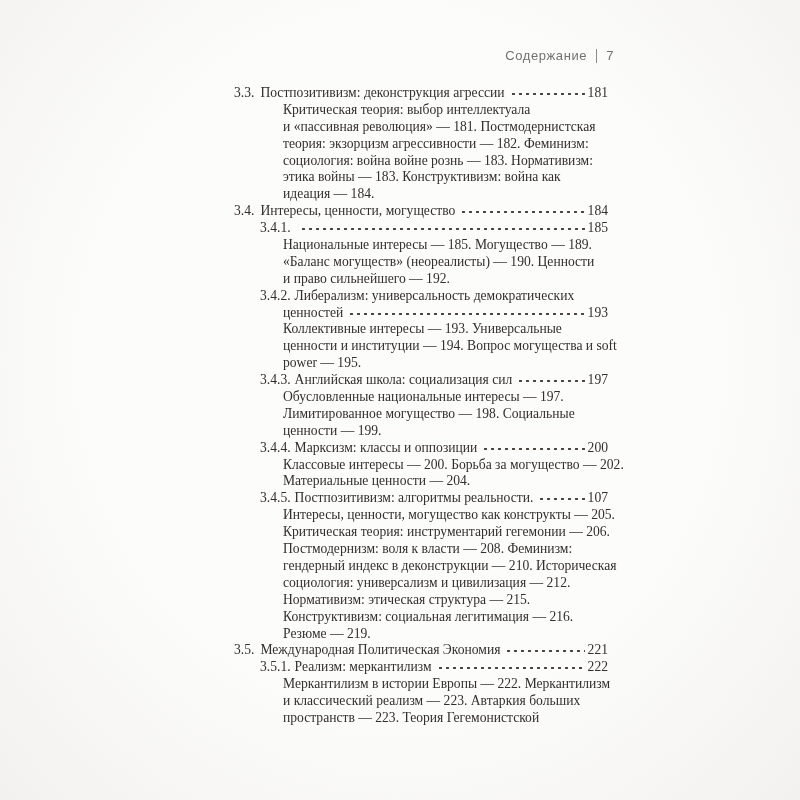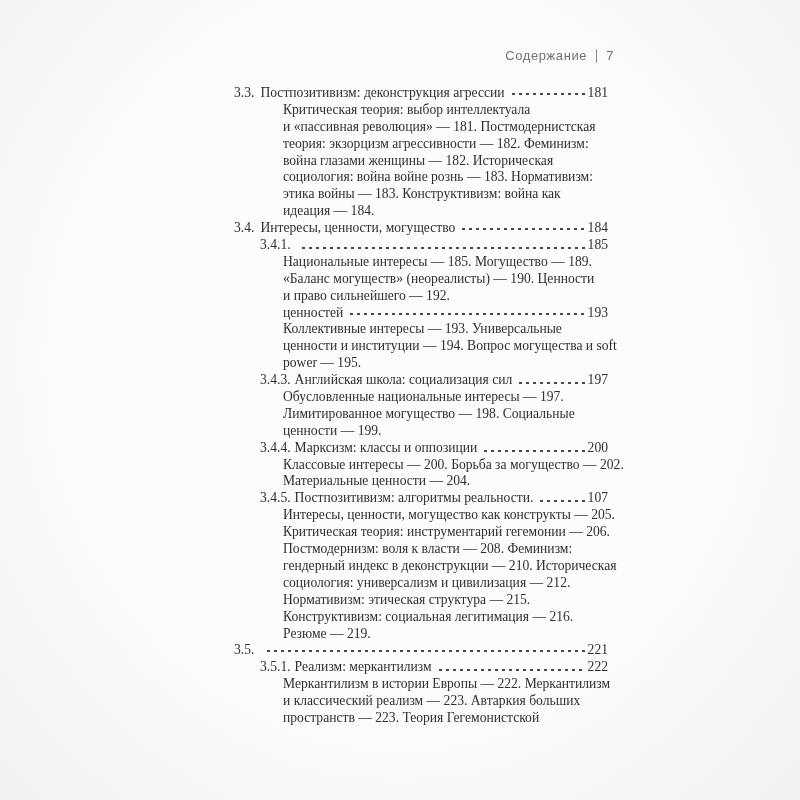--- a/index.html
+++ b/index.html
@@ -52,21 +52,21 @@
   .line {
     display: flex;
     align-items: baseline;
     height: 16.9px;
     line-height: 16.9px;
     font-size: 13.6px;
     padding-right: 192px;
     white-space: pre;
   }
   .line.section1 { padding-left: 196px; }
-  .line.section2 { padding-left: 222px; align-items: center; }
+  .line.section2 { padding-left: 222px; }
   .line.desc     { padding-left: 245px; }
   .num { margin-right: 6px; }
   .section2 .num { margin-right: 4px; }
   .leader {
     flex: 1;
     min-width: 12px;
     height: 11px;
     margin-left: 5px;
     margin-right: 3px;
     background-image: radial-gradient(circle, #47413c 1.1px, rgba(0,0,0,0) 1.45px);
@@ -85,49 +85,49 @@
     <span>Содержание</span>
     <span class="divider"></span>
     <span>7</span>
   </div>
 
   <div class="toc">
       <div class="line section1"><span class="num">3.3.</span><span class="t">Постпозитивизм: деконструкция агрессии</span><span class="leader"></span><span class="pg">181</span></div>
       <div class="line desc"><span class="t">Критическая теория: выбор интеллектуала</span></div>
       <div class="line desc"><span class="t">и «пассивная революция» — 181. Постмодернистская</span></div>
       <div class="line desc"><span class="t">теория: экзорцизм агрессивности — 182. Феминизм:</span></div>
-      <div class="line desc"><span class="t">война глазами женщины — 182. Историческая</span></div>
       <div class="line desc"><span class="t">социология: война войне рознь — 183. Нормативизм:</span></div>
       <div class="line desc"><span class="t">этика войны — 183. Конструктивизм: война как</span></div>
       <div class="line desc"><span class="t">идеация — 184.</span></div>
       <div class="line section1"><span class="num">3.4.</span><span class="t">Интересы, ценности, могущество</span><span class="leader"></span><span class="pg">184</span></div>
       <div class="line section2"><span class="num">3.4.1.</span><span class="leader"></span><span class="pg">185</span></div>
       <div class="line desc"><span class="t">Национальные интересы — 185. Могущество — 189.</span></div>
       <div class="line desc"><span class="t">«Баланс могуществ» (неореалисты) — 190. Ценности</span></div>
       <div class="line desc"><span class="t">и право сильнейшего — 192.</span></div>
+      <div class="line section2"><span class="num">3.4.2.</span><span class="t">Либерализм: универсальность демократических</span></div>
       <div class="line desc"><span class="t">ценностей</span><span class="leader"></span><span class="pg">193</span></div>
       <div class="line desc"><span class="t">Коллективные интересы — 193. Универсальные</span></div>
       <div class="line desc"><span class="t">ценности и институции — 194. Вопрос могущества и soft</span></div>
       <div class="line desc"><span class="t">power — 195.</span></div>
       <div class="line section2"><span class="num">3.4.3.</span><span class="t">Английская школа: социализация сил</span><span class="leader"></span><span class="pg">197</span></div>
       <div class="line desc"><span class="t">Обусловленные национальные интересы — 197.</span></div>
       <div class="line desc"><span class="t">Лимитированное могущество — 198. Социальные</span></div>
       <div class="line desc"><span class="t">ценности — 199.</span></div>
       <div class="line section2"><span class="num">3.4.4.</span><span class="t">Марксизм: классы и оппозиции</span><span class="leader"></span><span class="pg"> 200</span></div>
       <div class="line desc"><span class="t">Классовые интересы — 200. Борьба за могущество — 202.</span></div>
       <div class="line desc"><span class="t">Материальные ценности — 204.</span></div>
       <div class="line section2"><span class="num">3.4.5.</span><span class="t">Постпозитивизм: алгоритмы реальности.</span><span class="leader"></span><span class="pg">107</span></div>
       <div class="line desc"><span class="t">Интересы, ценности, могущество как конструкты — 205.</span></div>
       <div class="line desc"><span class="t">Критическая теория: инструментарий гегемонии — 206.</span></div>
       <div class="line desc"><span class="t">Постмодернизм: воля к власти — 208. Феминизм:</span></div>
       <div class="line desc"><span class="t">гендерный индекс в деконструкции — 210. Историческая</span></div>
       <div class="line desc"><span class="t">социология: универсализм и цивилизация — 212.</span></div>
       <div class="line desc"><span class="t">Нормативизм: этическая структура — 215.</span></div>
       <div class="line desc"><span class="t">Конструктивизм: социальная легитимация — 216.</span></div>
       <div class="line desc"><span class="t">Резюме — 219.</span></div>
-      <div class="line section1"><span class="num">3.5.</span><span class="leader"></span><span class="pg">221</span></div>
+      <div class="line section1"><span class="num">3.5.</span><span class="t">Международная Политическая Экономия</span><span class="leader"></span><span class="pg">221</span></div>
       <div class="line section2"><span class="num">3.5.1.</span><span class="t">Реализм: меркантилизм</span><span class="leader"></span><span class="pg">222</span></div>
       <div class="line desc"><span class="t">Меркантилизм в истории Европы — 222. Меркантилизм</span></div>
       <div class="line desc"><span class="t">и классический реализм — 223. Автаркия больших</span></div>
       <div class="line desc"><span class="t">пространств — 223. Теория Гегемонистской</span></div>
     </div>
 
 </div>
 
 </body></html>

